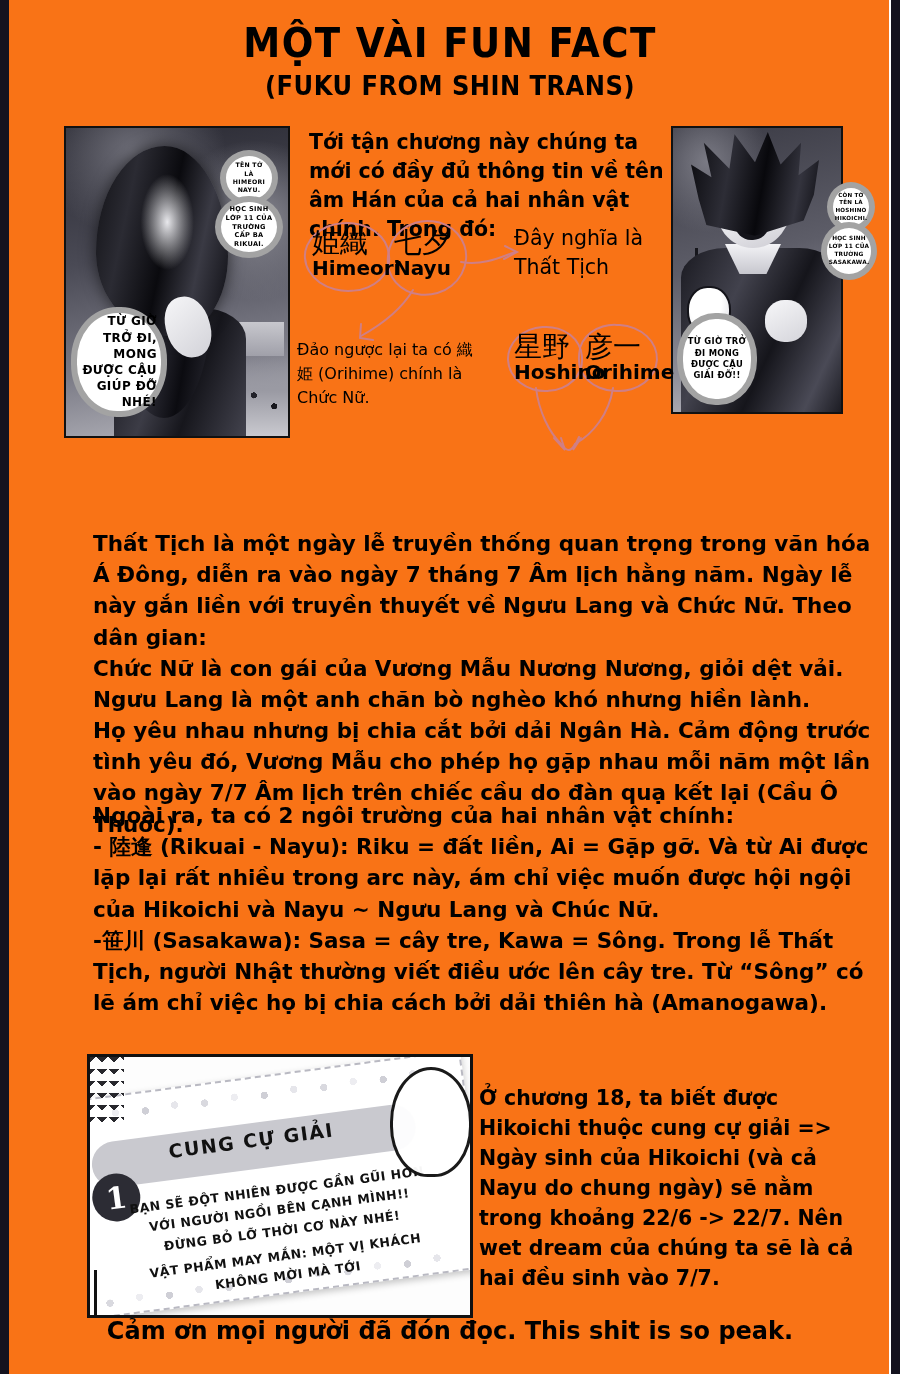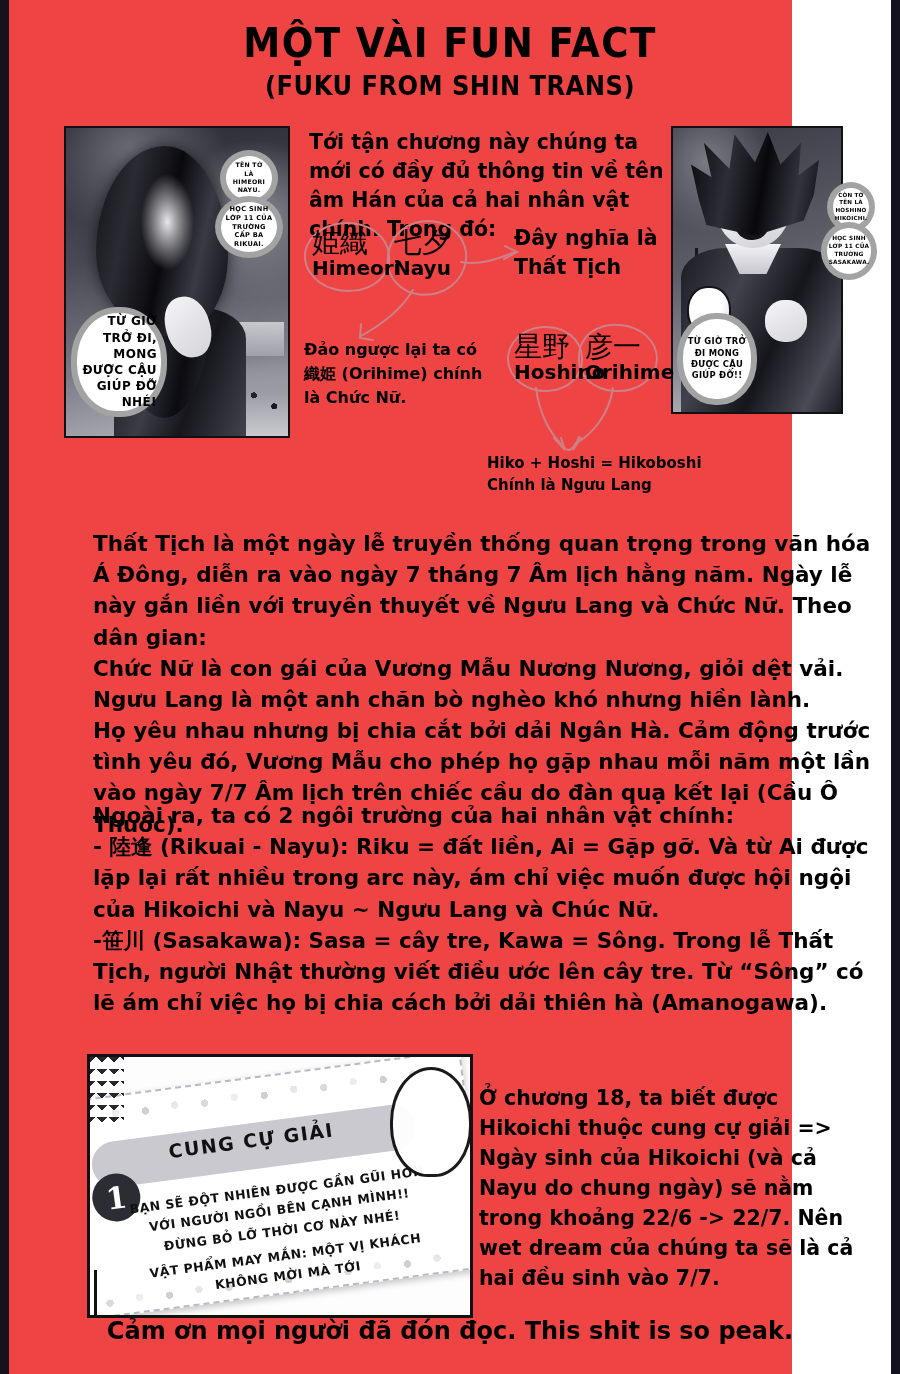--- a/index.html
+++ b/index.html
@@ -20,23 +20,23 @@
     height: 1374px;
     background: #ffffff;
     box-sizing: border-box;
     border-left: 9px solid #14121e;
     border-right: 9px solid #14121e;
     overflow: hidden;
   }
   .sheet {
     position: absolute;
     left: 0; top: 0;
-    width: 783px;
+    width: 880px;
     height: 1374px;
-    background: #ef4444;
+    background: #f97316;
   }
 
   
   .title-block {
     position: absolute;
     left: 0; top: 22px;
     width: 882px;
     text-align: center;
   }
   .title-main {
@@ -273,25 +273,25 @@
   #ink-himeori  { left: 295px; top: 222px; width: 82px; height: 66px; transform: rotate(-4deg); border-radius: 48% 52% 46% 54%; }
   #ink-nayu     { left: 378px; top: 220px; width: 76px; height: 72px; transform: rotate(5deg); border-radius: 52% 48% 54% 46%; }
   #ink-hoshino  { left: 498px; top: 326px; width: 72px; height: 62px; transform: rotate(-3deg); border-radius: 50% 50% 48% 52%; }
   #ink-hikoichi { left: 569px; top: 324px; width: 76px; height: 64px; transform: rotate(3deg); border-radius: 48% 52% 52% 48%; }
 
   .ink-svg { position: absolute; left: 0; top: 0; width: 882px; height: 1374px; pointer-events: none; }
 
   .note {
     position: absolute;
     font-family: "DejaVu Sans", sans-serif;
-    font-weight: 700;
+    font-weight: 400;
     color: #000;
   }
   #note-thattich { left: 505px; top: 224px; width: 170px; font-size: 20.5px; line-height: 1.42; }
-  #note-orihime  { left: 295px; top: 338px; width: 180px; font-size: 16px; line-height: 1.5; }
+  #note-orihime  { left: 288px; top: 338px; width: 180px; font-size: 16px; line-height: 1.5; }
   #note-hikoboshi{ left: 478px; top: 452px; width: 230px; font-size: 15px; line-height: 1.48; }
 
   
   .body-text {
     position: absolute;
     left: 84px;
     width: 780px;
     font-family: "DejaVu Sans", sans-serif;
     font-weight: 700;
     font-size: 21.5px;
@@ -463,21 +463,21 @@
         <div class="eye-r2"></div>
         <div class="mouth-r"></div>
         <div class="hair-r"></div>
         <div class="hand-r"></div>
         <div class="lantern-r"></div>
       </div>
     </div>
 
     <div class="bubble" id="bub-r-a">CÒN TỚ TÊN LÀ HOSHINO HIKOICHI.</div>
     <div class="bubble" id="bub-r-b">HỌC SINH LỚP 11 CỦA TRƯỜNG SASAKAWA.</div>
-    <div class="bubble" id="bub-r-c">TỪ GIỜ TRỞ ĐI MONG ĐƯỢC CẬU GIÚP ĐỠ!!</div>
+    <div class="bubble" id="bub-r-c">TỪ GIỜ TRỞ ĐI MONG ĐƯỢC CẬU GIẢI ĐỠ!!</div>
 
     <div class="intro">Tới tận chương này chúng ta mới có đầy đủ thông tin về tên âm Hán của cả hai nhân vật chính. Trong đó:</div>
 
     <svg class="ink-svg" viewBox="0 0 882 1374">
       <g fill="none" stroke="#cf7f86" stroke-width="2" stroke-linecap="round">
         <path d="M452 262 C 472 266, 490 258, 506 252"></path>
         <path d="M496 246 L 508 252 L 495 259"></path>
         <path d="M404 290 C 392 310, 370 326, 352 336"></path>
         <path d="M352 324 L 351 338 L 364 340"></path>
         <path d="M527 388 C 530 412, 540 432, 552 444"></path>
@@ -505,21 +505,20 @@
       <div class="kanji-chars">星野</div>
       <div class="kanji-romaji">Hoshino</div>
     </div>
     <div class="kanji-group kanji-cell" id="kanji-hikoichi">
       <div class="kanji-chars">彦一</div>
       <div class="kanji-romaji">Orihime</div>
     </div>
 
     <div class="note" id="note-thattich">Đây nghĩa là Thất Tịch</div>
     <div class="note" id="note-orihime">Đảo ngược lại ta có 織姫 (Orihime) chính là Chức Nữ.</div>
-    <div class="note" id="note-hikoboshi">Hiko + Hoshi = Hikoboshi Chính là Ngưu Lang</div>
 
     <div class="body-text" id="para-1">
       <p>Thất Tịch là một ngày lễ truyền thống quan trọng trong văn hóa Á Đông, diễn ra vào ngày 7 tháng 7 Âm lịch hằng năm. Ngày lễ này gắn liền với truyền thuyết về Ngưu Lang và Chức Nữ. Theo dân gian:</p>
       <p>Chức Nữ là con gái của Vương Mẫu Nương Nương, giỏi dệt vải.</p>
       <p>Ngưu Lang là một anh chăn bò nghèo khó nhưng hiền lành.</p>
       <p>Họ yêu nhau nhưng bị chia cắt bởi dải Ngân Hà. Cảm động trước tình yêu đó, Vương Mẫu cho phép họ gặp nhau mỗi năm một lần vào ngày 7/7 Âm lịch trên chiếc cầu do đàn quạ kết lại (Cầu Ô Thước).</p>
     </div>
 
     <div class="body-text" id="para-2">
       <p>Ngoài ra, ta có 2 ngôi trường của hai nhân vật chính:</p>

